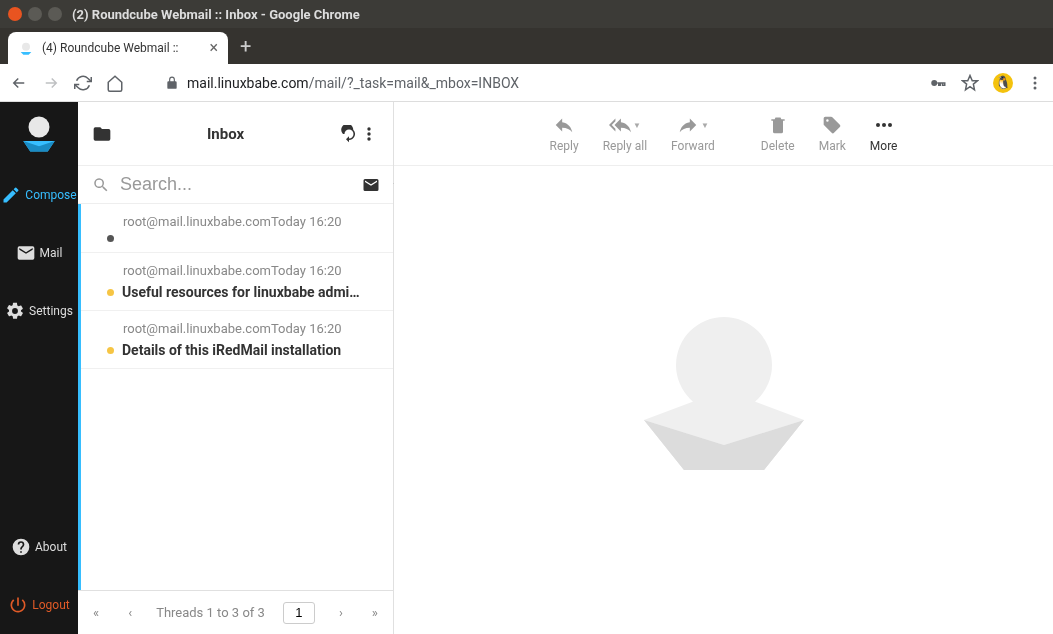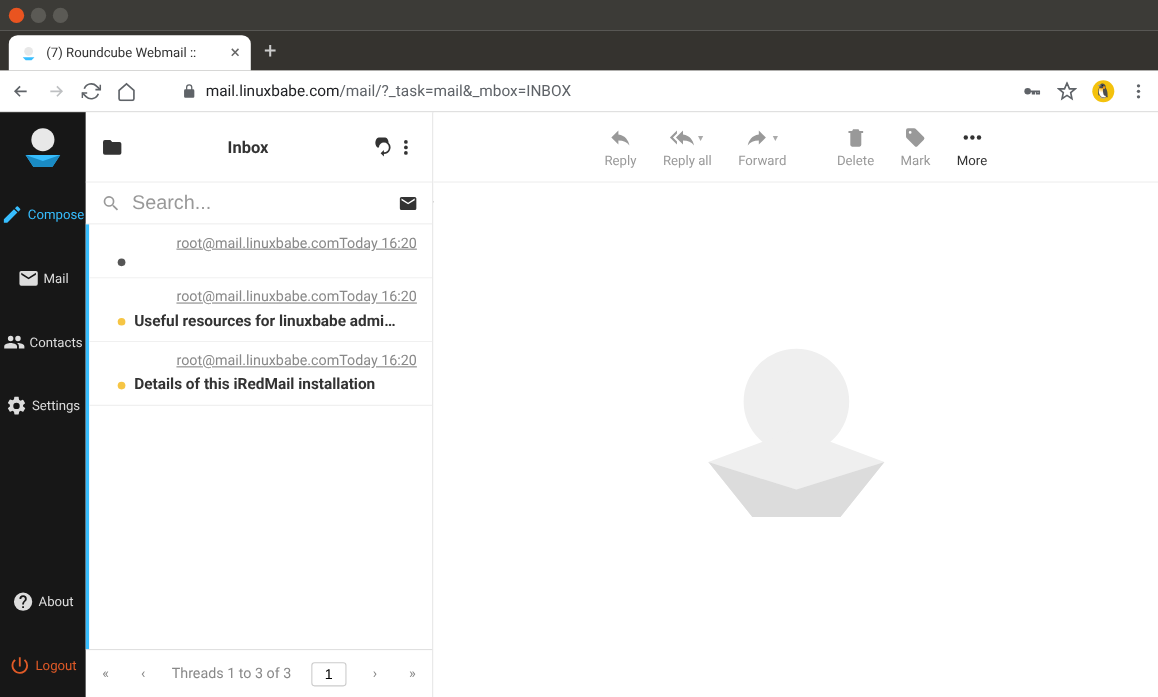--- a/index.html
+++ b/index.html
@@ -49,21 +49,21 @@
     .folder-icon { color: #333; }
     .folder-title { flex: 1; text-align: center; font-weight: bold; font-size: 15px; }
     .hdr-icon { color: #333; cursor: pointer; width: 20px; height: 20px; display: flex; align-items: center; justify-content: center; }
     
     .search-row { height: 38px; display: flex; align-items: center; padding: 0 14px; gap: 10px; border-bottom: 1px solid #eee; }
     .search-row input { flex: 1; border: none; outline: none; font-size: 18px; color: #999; }
     .search-row input::placeholder { color: #999; }
     
     .messages { flex: 1; overflow: auto; border-left: 3px solid #37beff; }
     .msg { padding: 6px 14px 10px; border-bottom: 1px solid #f0f0f0; cursor: pointer; margin-left: -3px; border-left: 3px solid transparent;}
-    .msg-meta { display: flex; justify-content: flex-end; color: #888; font-size: 13px; padding-left: 28px; padding-top:4px;text-decoration:underline;}
+    .msg-meta { display: flex; justify-content: flex-start; color: #888; font-size: 13px; padding-left: 28px; padding-top:4px;}
     .msg-subject { display: flex; align-items: center; gap: 8px; padding-left: 12px; padding-top:6px;}
     .msg-subject .dot { width: 7px; height: 7px; border-radius: 50%; flex-shrink: 0; }
     .dot.unread { background: #f6c544; }
     .dot.read { background: #555; }
     .msg-subject .subj-text { white-space: nowrap; overflow: hidden; text-overflow: ellipsis; font-size: 14px; color: #333; }
     .msg.unread .subj-text { font-weight: bold; }
     
     .pager { height: 44px; border-top: 1px solid #e0e0e0; display: flex; align-items: center; justify-content: center; gap: 18px; color: #888; font-size: 13px; }
     .pager .page-input { width: 32px; height: 22px; border: 1px solid #ccc; text-align: center; font-size: 13px; border-radius: 3px; }
     .pager .pg-icon { cursor: pointer; color: #888; width:16px; display:flex; justify-content:center;}
@@ -82,32 +82,33 @@
   </style>
 </head>
 <body>
 
 <div class="os-titlebar">
   <div class="window-controls">
     <span class="win-ctrl ctrl-close"></span>
     <span class="win-ctrl ctrl-min"></span>
     <span class="win-ctrl ctrl-max"></span>
   </div>
+  <div class="os-title">(2) Roundcube Webmail :: Inbox - Google Chrome</div>
 </div>
 
 <div class="browser-chrome">
   <div class="tab-row">
     <div class="tab">
       <span class="tab-favicon">
         <svg viewBox="0 0 24 24" width="16" height="16">
             <circle cx="12" cy="10" r="6" fill="#e8e8e8"></circle>
             <path d="M4 18 L20 18 L16 22 L8 22 Z" fill="#37beff"></path>
           </svg>
       </span>
-      <span class="tab-title">(7) Roundcube Webmail ::</span>
+      <span class="tab-title">(4) Roundcube Webmail ::</span>
       <span class="tab-close">×</span>
     </div>
     <span class="new-tab">+</span>
   </div>
   <div class="url-row">
     <div class="nav-icons">
       <span class="nav-icon">
           <svg width="18" height="18" viewBox="0 0 24 24" fill="none" stroke="#5f6368" stroke-width="2">
             <path d="M19 12H5M11 18l-6-6 6-6"></path>
           </svg>
@@ -183,28 +184,20 @@
       <span class="icon">
           <svg width="20" height="20" viewBox="0 0 24 24" fill="#ddd">
             <path d="M20 4H4a2 2 0 00-2 2v12a2 2 0 002 2h16a2 2 0 002-2V6a2 2 0 00-2-2zm0 4l-8 5-8-5V6l8 5 8-5v2z"></path>
           </svg>
         </span>
       <span>Mail</span>
     </div>
     <div class="sb-item">
       <span class="icon">
           <svg width="20" height="20" viewBox="0 0 24 24" fill="#ddd">
-            <path d="M16 11a3 3 0 100-6 3 3 0 000 6zm-8 0a3 3 0 100-6 3 3 0 000 6zm0 2c-2.33 0-7 1.17-7 3.5V19h14v-2.5c0-2.33-4.67-3.5-7-3.5zm8 0c-.29 0-.62.02-.97.05 1.16.84 1.97 1.97 1.97 3.45V19h6v-2.5c0-2.33-4.67-3.5-7-3.5z"></path>
-          </svg>
-        </span>
-      <span>Contacts</span>
-    </div>
-    <div class="sb-item">
-      <span class="icon">
-          <svg width="20" height="20" viewBox="0 0 24 24" fill="#ddd">
             <path d="M19.14 12.94a7.07 7.07 0 000-1.88l2.03-1.58a.5.5 0 00.12-.64l-1.92-3.32a.5.5 0 00-.61-.22l-2.39.96a7.03 7.03 0 00-1.62-.94l-.36-2.54A.5.5 0 0013.9 2h-3.84a.5.5 0 00-.49.42l-.36 2.54c-.57.23-1.11.54-1.62.94l-2.39-.96a.5.5 0 00-.61.22L2.67 8.48a.5.5 0 00.12.64l2.03 1.58a7.07 7.07 0 000 1.88l-2.03 1.58a.5.5 0 00-.12.64l1.92 3.32c.14.24.43.34.68.22l2.39-.96c.5.4 1.05.71 1.62.94l.36 2.54a.5.5 0 00.49.42h3.84a.5.5 0 00.49-.42l.36-2.54c.57-.23 1.11-.54 1.62-.94l2.39.96c.25.12.54.02.68-.22l1.92-3.32a.5.5 0 00-.12-.64l-2.03-1.58zM12 15.5A3.5 3.5 0 1112 8.5a3.5 3.5 0 010 7z"></path>
           </svg>
         </span>
       <span>Settings</span>
     </div>
     <div class="sb-spacer"></div>
     <div class="sb-item">
       <span class="icon">
           <svg width="20" height="20" viewBox="0 0 24 24" fill="#ddd">
             <path d="M12 2a10 10 0 100 20 10 10 0 000-20zm1 17h-2v-2h2v2zm2.07-7.75l-.9.92C13.45 12.9 13 13.5 13 15h-2v-.5c0-1.1.45-2.1 1.17-2.83l1.24-1.26A1.98 1.98 0 0012 7a2 2 0 00-2 2H8a4 4 0 018 0c0 .88-.36 1.68-.93 2.25z"></path>

